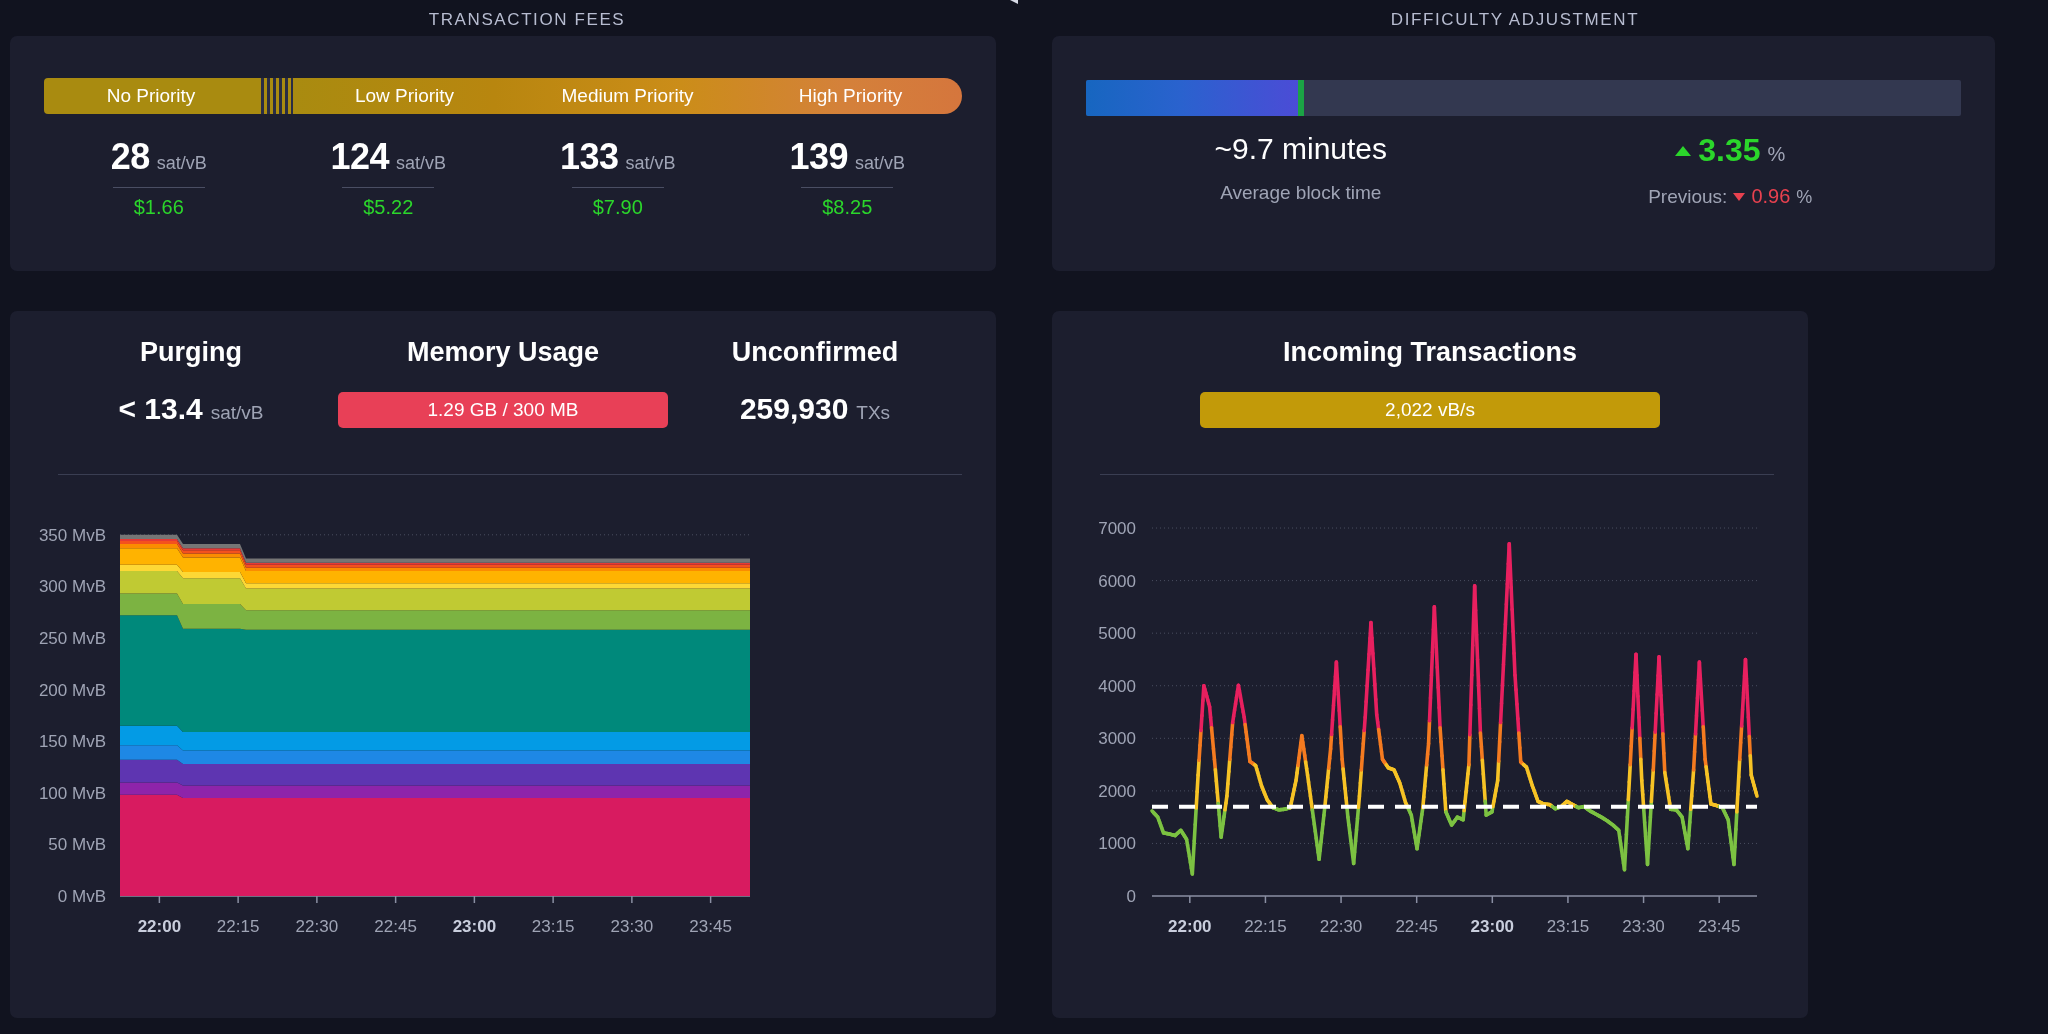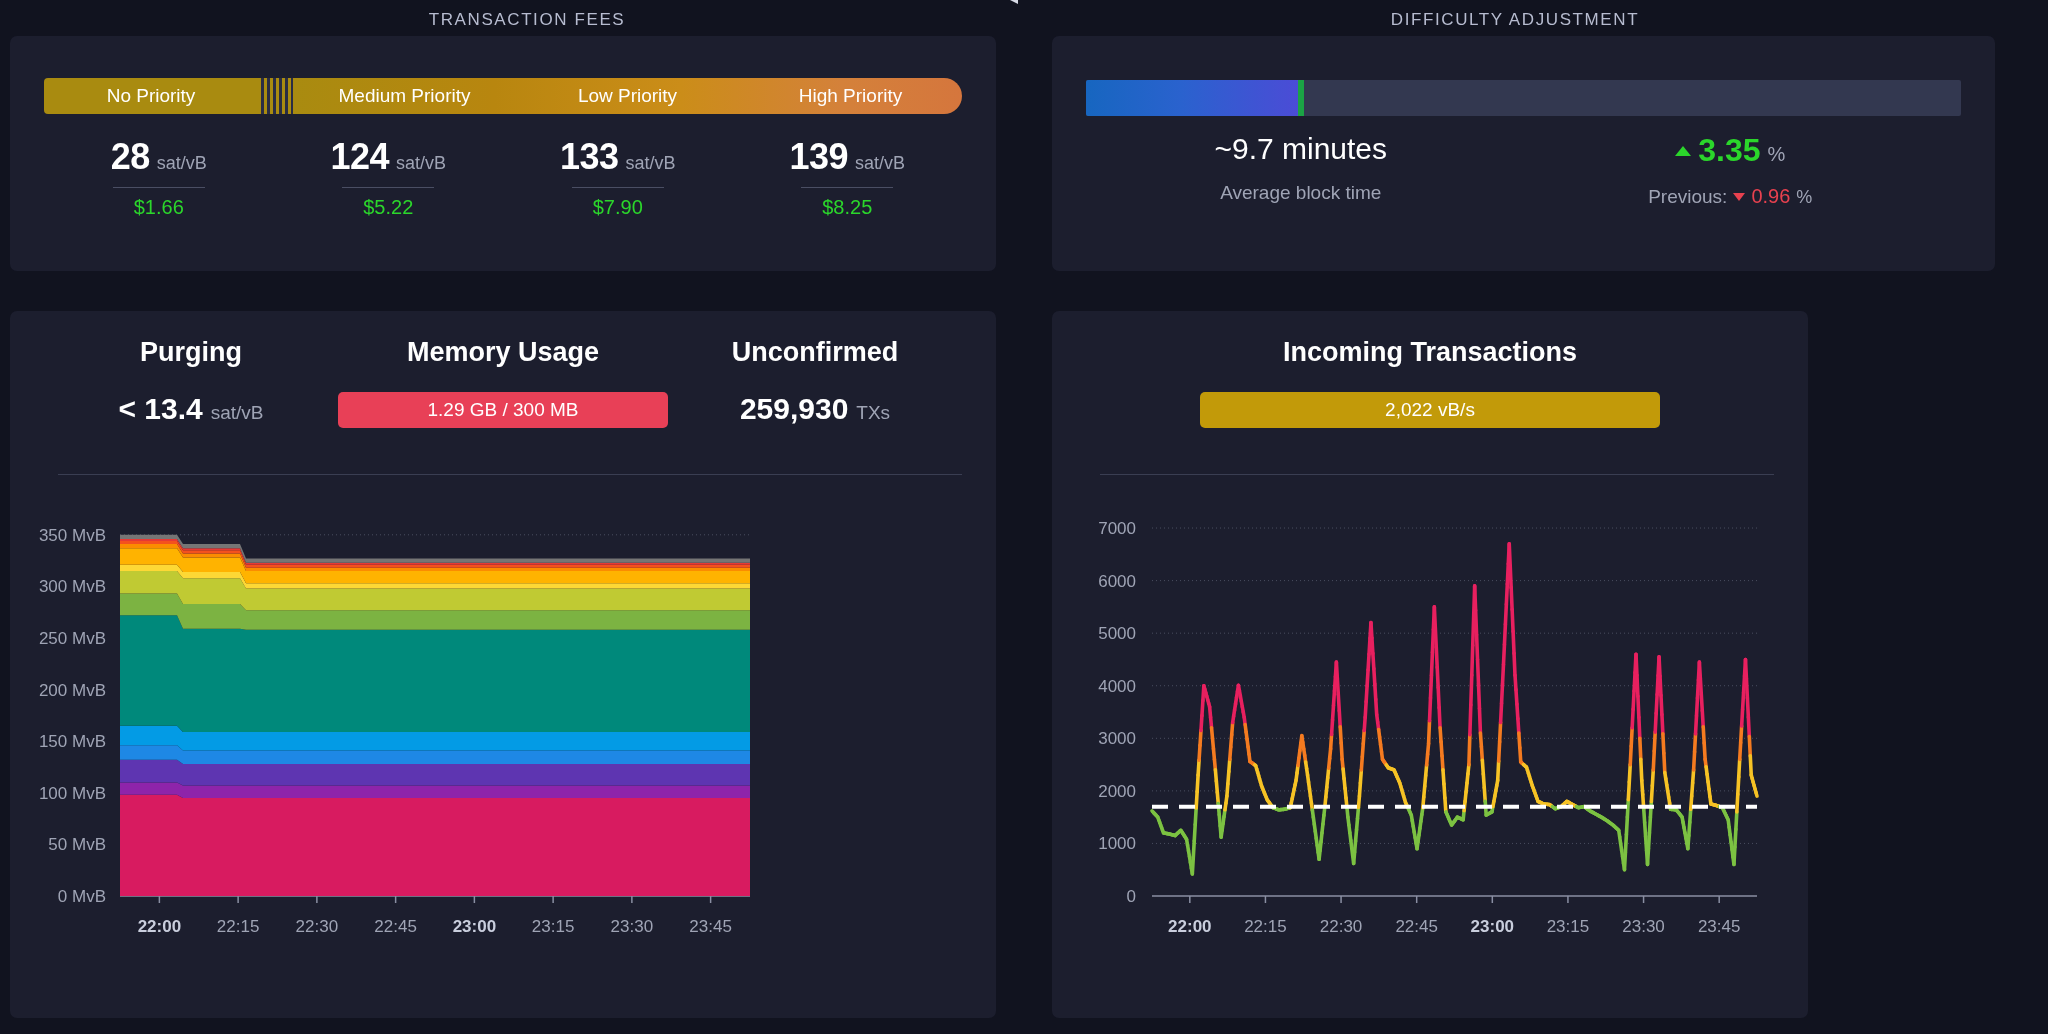--- a/index.html
+++ b/index.html
@@ -158,24 +158,24 @@
   </svg>
 
   <div class="panel" id="panel-fees">
     <div class="fee-bar-row">
       <div class="fee-seg-none">
         <span class="fee-label">No Priority</span>
       </div>
       <div class="fee-divider"></div>
       <div class="fee-seg-rest">
         <div>
+          <span class="fee-label">Low Priority</span>
+        </div>
+        <div>
           <span class="fee-label">Medium Priority</span>
-        </div>
-        <div>
-          <span class="fee-label">Low Priority</span>
         </div>
         <div>
           <span class="fee-label">High Priority</span>
         </div>
       </div>
     </div>
 
     <div class="fee-vals">
       <div class="fee-col">
         <div class="fee-num-row">

